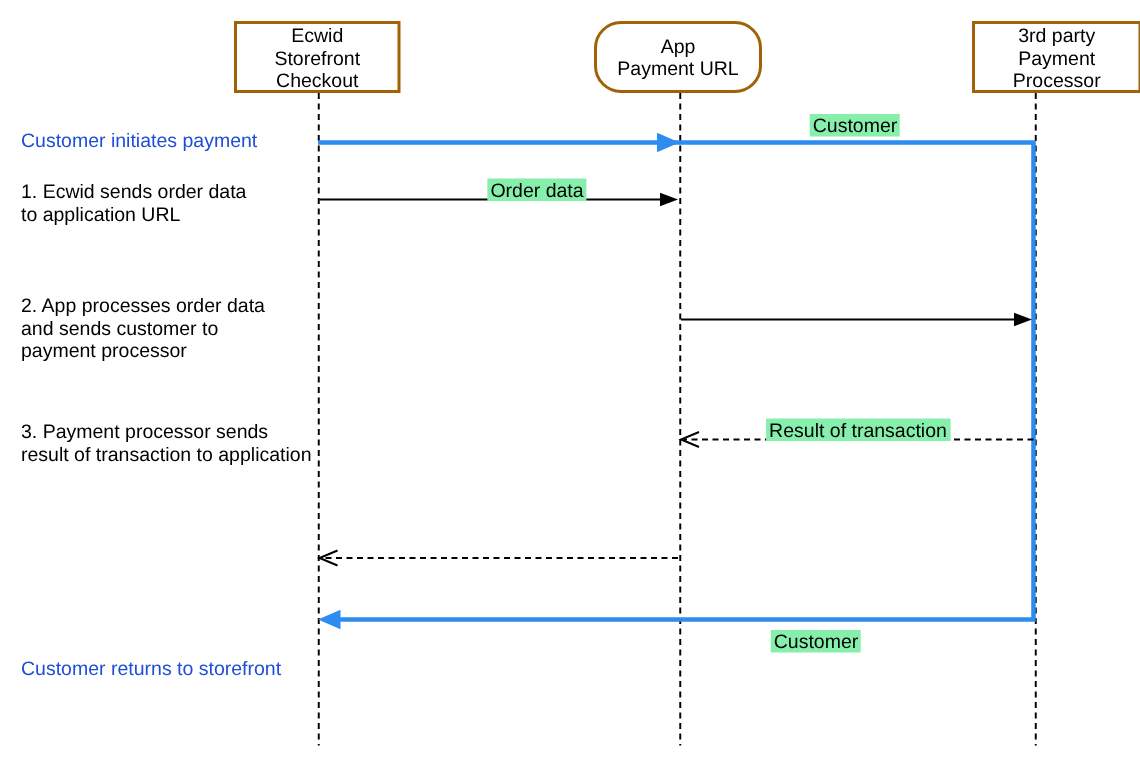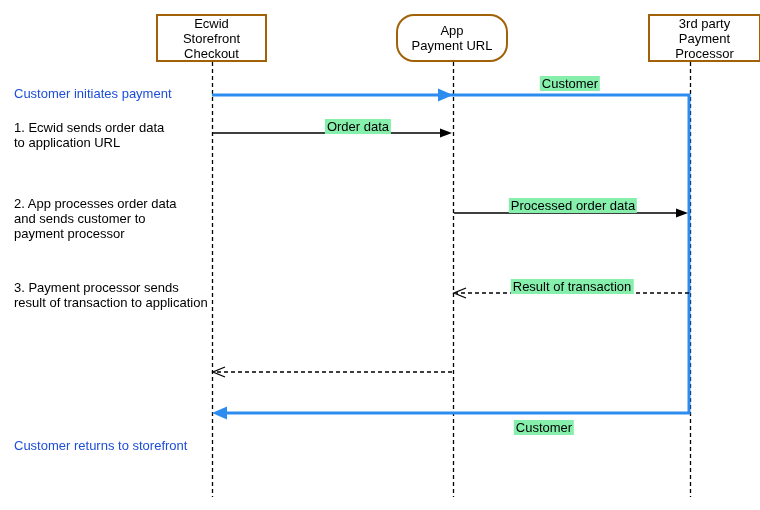--- a/index.html
+++ b/index.html
@@ -101,17 +101,16 @@
 to application URL</div>
   <div class="step-label" style="top:196px;">2. App processes order data
 and sends customer to
 payment processor</div>
   <div class="step-label" style="top:280px;">3. Payment processor sends
 result of transaction to application</div>
   <div class="step-label blue" style="top:406px;margin-top:32px;">Customer returns to storefront</div>
 
   <div class="msg-label" style="left:570px; top:76px;">Customer</div>
   <div class="msg-label" style="left:334px; top:119px;margin-left:24px;">Order data</div>
-  <div class="msg-label" style="left:573px; top:198px;">Processed order data</div>
   <div class="msg-label" style="left:572px; top:279px;">Result of transaction</div>
   <div class="msg-label" style="left:544px; top:420px;">Customer</div>
 
 </div>
 
 </body></html>

